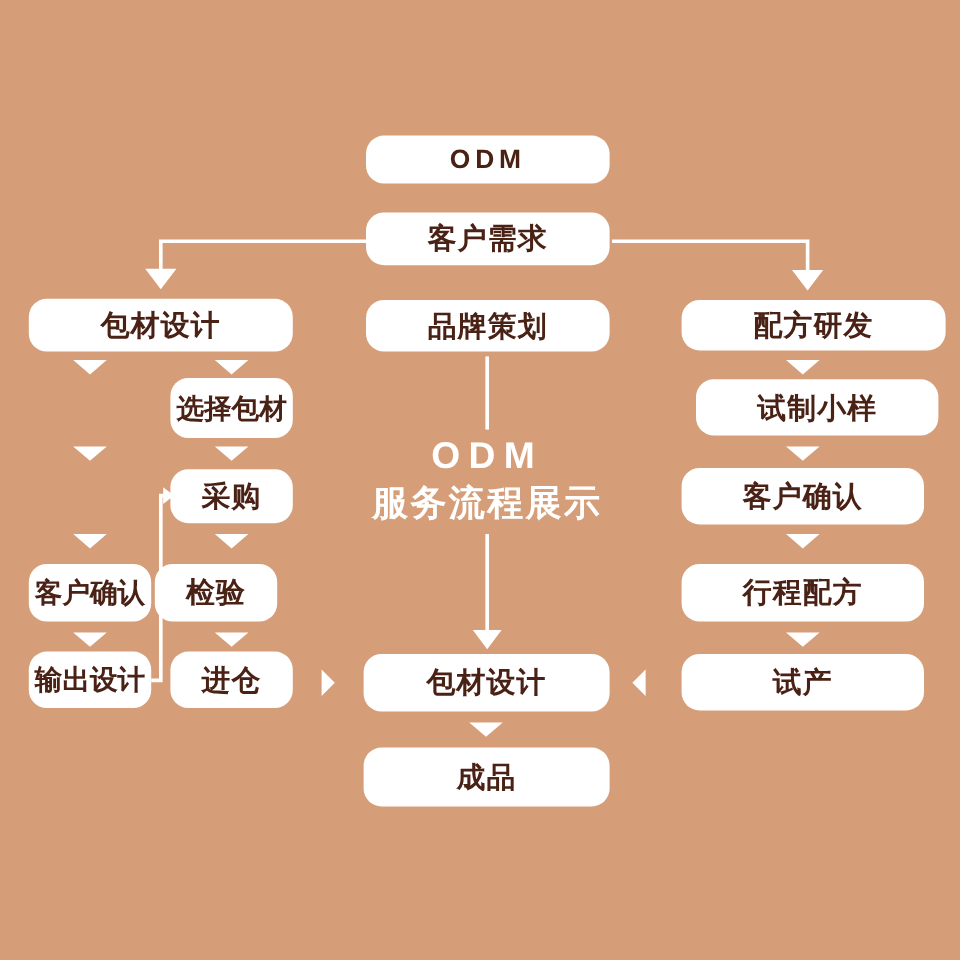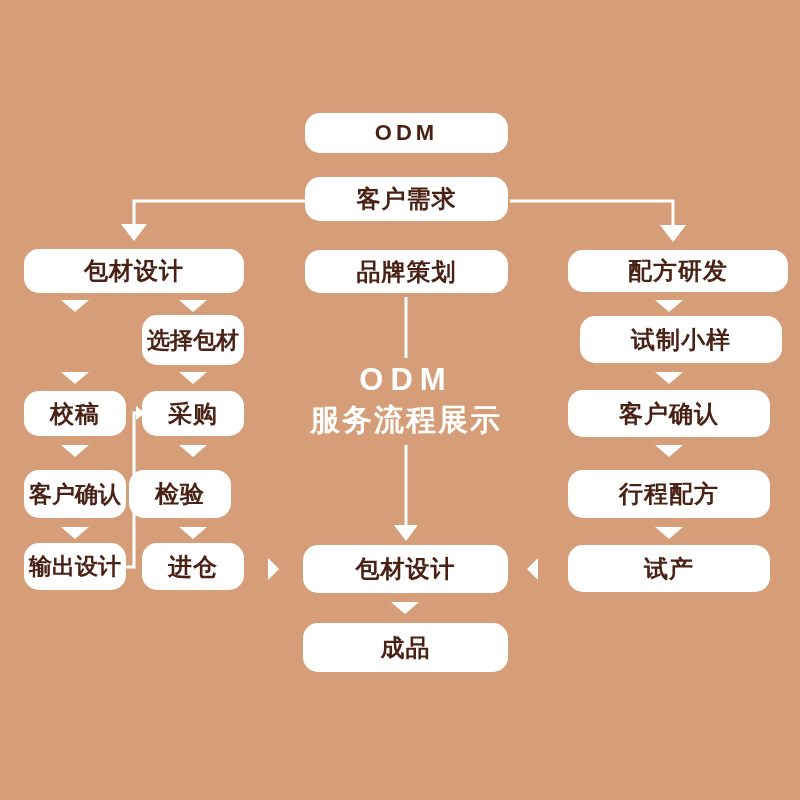--- a/index.html
+++ b/index.html
@@ -83,21 +83,20 @@
     <polyline points="126,567 134,567 134,413 138,413" fill="none" stroke="#ffffff" stroke-width="3"></polyline>
     <polygon points="145,413 136,406 136,420" fill="#ffffff"></polygon>
   </svg>
 
   <div class="node" id="n-odm">ODM</div>
   <div class="node" id="n-customer-needs">客户需求</div>
   <div class="node" id="n-brand-planning">品牌策划</div>
 
   <div class="node" id="n-packaging-design">包材设计</div>
   <div class="node" id="n-select-packaging">选择包材</div>
-  <div class="node" id="n-proofreading">校稿</div>
   <div class="node" id="n-purchasing">采购</div>
   <div class="node" id="n-customer-confirm-l">客户确认</div>
   <div class="node" id="n-inspection">检验</div>
   <div class="node" id="n-output-design">输出设计</div>
   <div class="node" id="n-warehousing">进仓</div>
 
   <div class="node" id="n-formula-rd">配方研发</div>
   <div class="node" id="n-trial-sample">试制小样</div>
   <div class="node" id="n-customer-confirm-r">客户确认</div>
   <div class="node" id="n-schedule-formula">行程配方</div>

